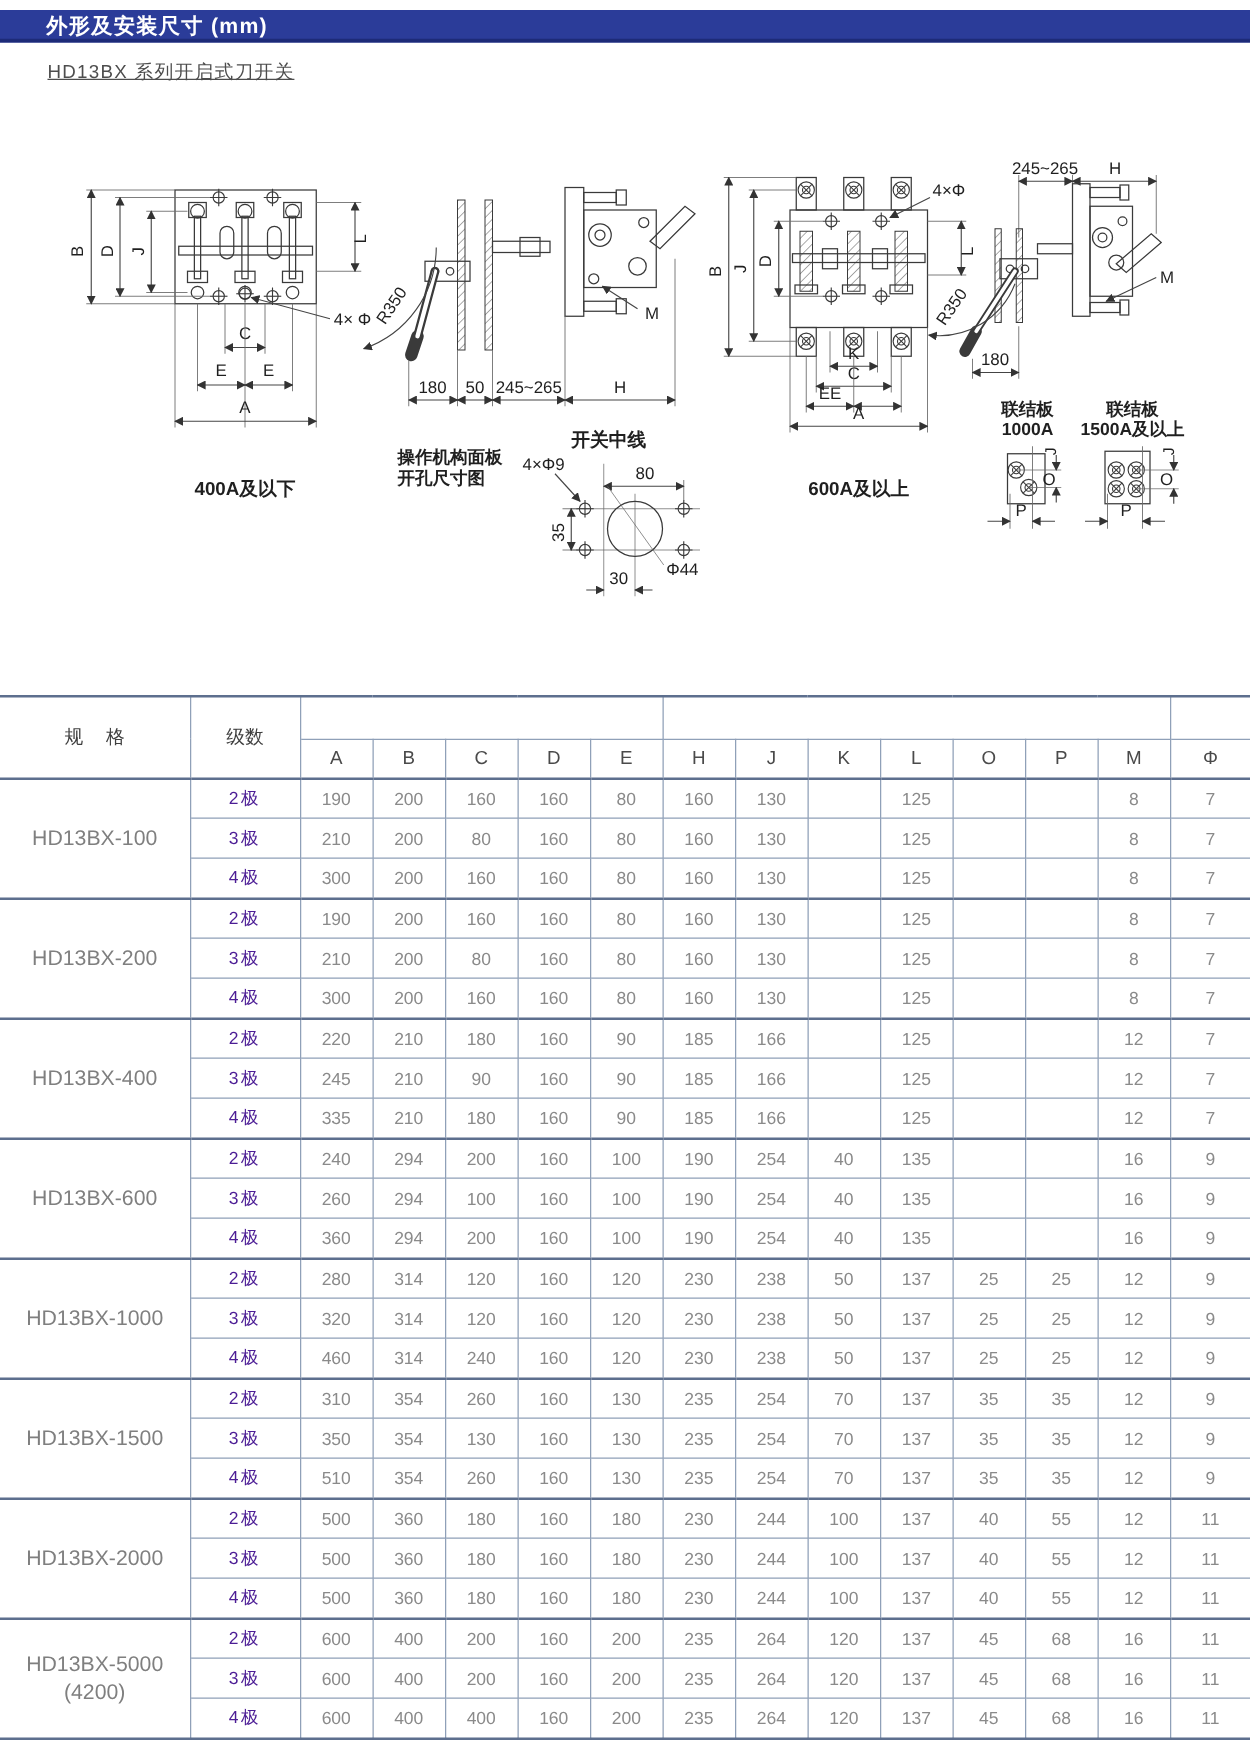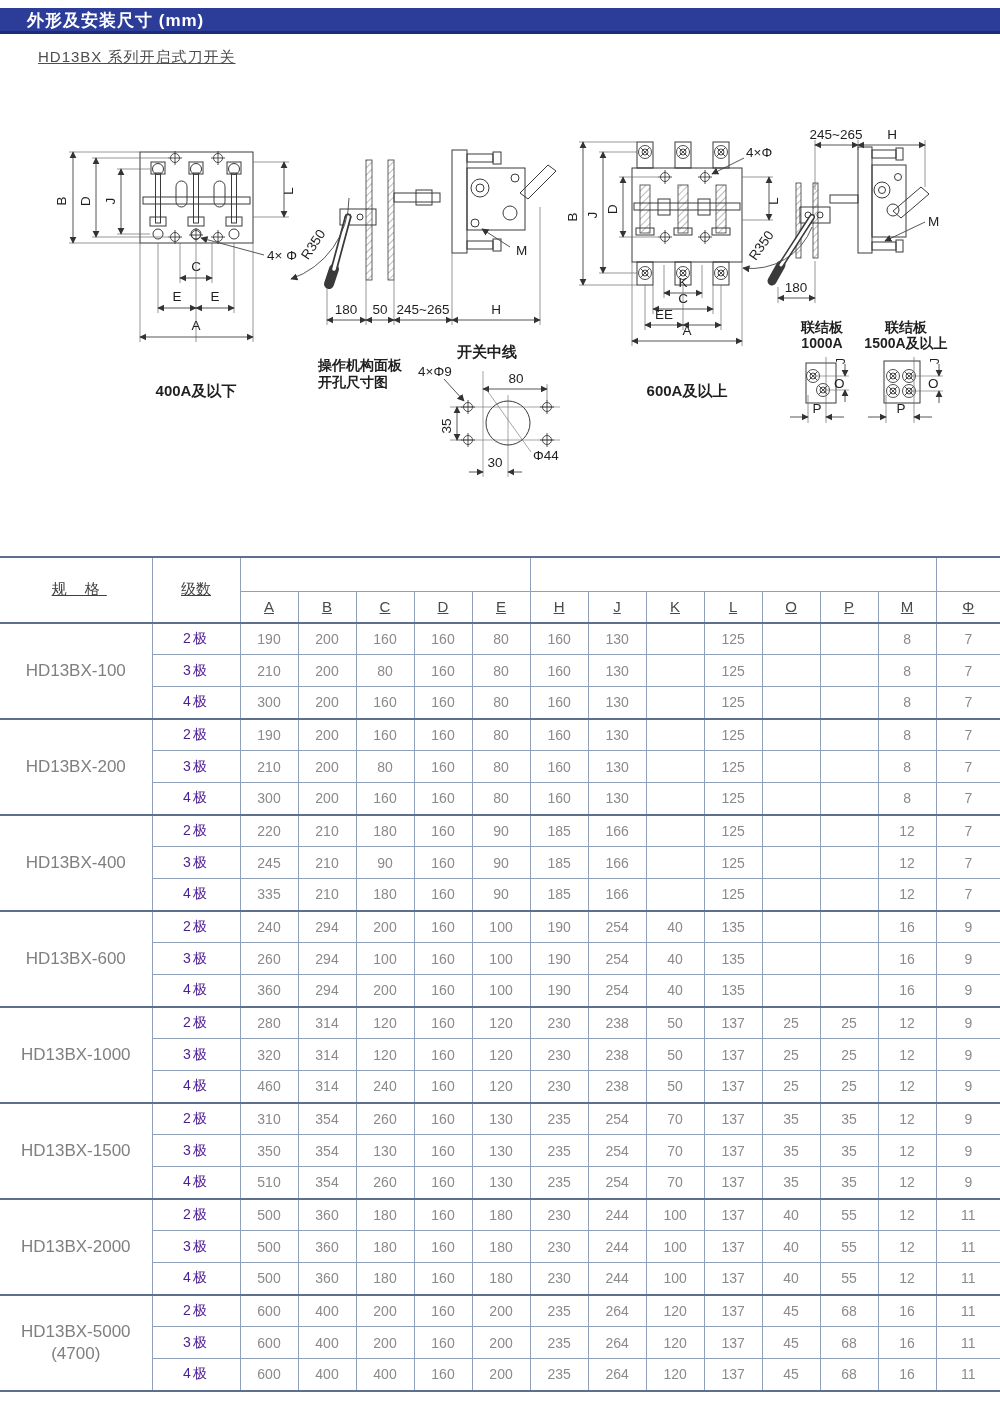--- a/index.html
+++ b/index.html
@@ -1,38 +1,38 @@
 <!DOCTYPE html>
 <html><head>
 <meta charset="utf-8">
 <style>
   html,body{margin:0;padding:0;background:#ffffff;}
   #page{position:relative;width:1000px;height:1409px;background:#ffffff;overflow:hidden;
         font-family:"Liberation Sans","DejaVu Sans",sans-serif;}
   
   #titlebar{position:absolute;top:8px;left:0;width:1000px;height:26px;background:#2b3c99;
             border-bottom:3px solid #1d2b78;color:#ffffff;font-size:17px;font-weight:bold;
-            line-height:26px;padding-left:27px;box-sizing:border-box;letter-spacing:1px;}
+            line-height:26px;padding-left:37px;box-sizing:border-box;letter-spacing:1px;}
   #subtitle{position:absolute;top:48px;left:38px;font-size:15px;color:#4d4d4d;letter-spacing:1px;text-decoration:underline;}
   
   #drawings{position:absolute;top:95px;left:0;width:1000px;height:460px;}
   svg .ln{stroke:#3a3a3a;stroke-width:1;fill:none;}
   svg .dim{stroke:#444444;stroke-width:0.9;fill:none;}
   svg .ext{stroke:#6a6a6a;stroke-width:0.7;fill:none;}
   svg .thin{stroke:#6a6a6a;stroke-width:0.6;fill:none;}
   svg text{fill:#1f1f1f;font-family:"Liberation Sans","DejaVu Sans",sans-serif;font-size:12.5px;}
   svg text.diml{font-size:13.5px;}
   svg text.cap{font-size:15px;font-weight:bold;}
   svg text.cap2{font-size:14px;font-weight:bold;}
   
   table.dims{position:absolute;top:556px;left:0;width:1000px;border-collapse:collapse;
              table-layout:fixed;border-top:2.5px solid #5d6f8e;border-bottom:2.5px solid #5d6f8e;}
   table.dims th,table.dims td{border:1px solid #8fa0b8;text-align:center;vertical-align:middle;
              font-weight:normal;padding:0;}
-  table.dims thead th{color:#4a4a4a;font-size:15px;background:#ffffff;text-decoration:underline;}
+  table.dims thead th{color:#4a4a4a;font-size:15px;background:#ffffff;}
   table.dims .band{height:34px;}
   table.dims .hdr-span{border-bottom:2px solid #5d6f8e;color:#3f3f3f;font-size:15px;}
   table.dims .spec-h{letter-spacing:7px;padding-left:7px;}
   table.dims .letters th{height:30px;border-bottom:2px solid #5d6f8e;}
   table.dims tbody tr{height:32px;}
   table.dims tbody td{color:#8a8a8a;font-size:14px;}
   table.dims td.spec{color:#7f7f7f;font-size:17px;line-height:1.25;}
   table.dims td.poles{color:#4c1d95;letter-spacing:2px;}
   table.dims tr.gs td{border-top:2px solid #5d6f8e;}
   table.dims tr > *:first-child{border-left:none;}
@@ -788,21 +788,21 @@
           <td class="val">100</td>
           <td class="val">137</td>
           <td class="val">40</td>
           <td class="val">55</td>
           <td class="val">12</td>
           <td class="val">11</td>
         </tr>
         <tr class="gs">
           <td rowspan="3" class="spec">
             <div>HD13BX-5000</div>
-            <div>(4700)</div>
+            <div>(4200)</div>
           </td>
           <td class="poles">2极</td>
           <td class="val">600</td>
           <td class="val">400</td>
           <td class="val">200</td>
           <td class="val">160</td>
           <td class="val">200</td>
           <td class="val">235</td>
           <td class="val">264</td>
           <td class="val">120</td>

